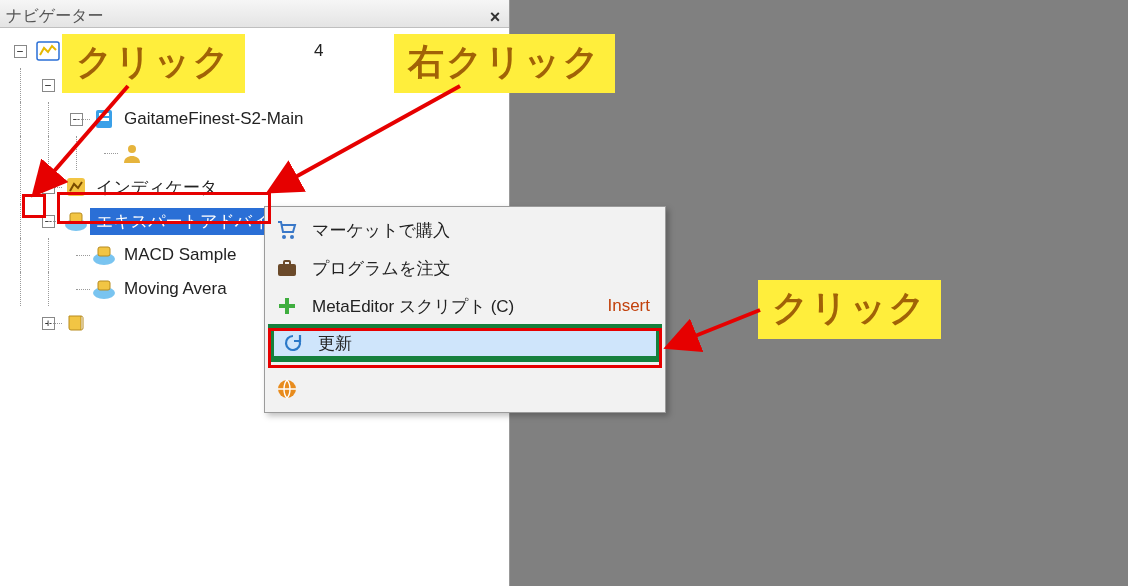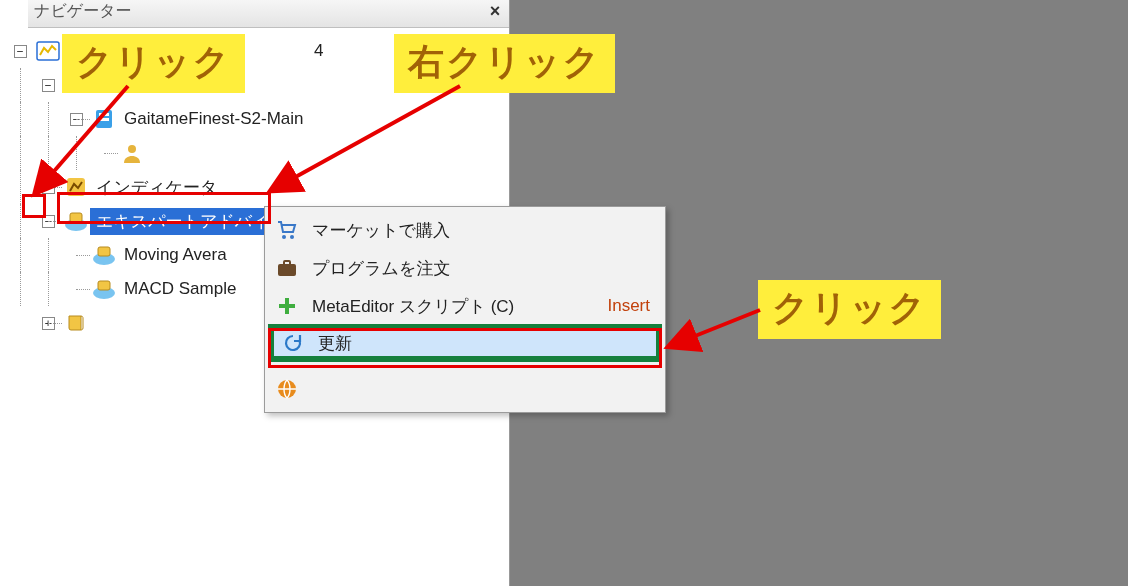--- a/index.html
+++ b/index.html
@@ -17,25 +17,24 @@
     position: absolute;
     left: 0; top: 0;
     width: 510px; height: 586px;
     background: #fff;
     border-right: 1px solid #999;
   }
   .panel-titlebar {
     height: 28px;
     background: linear-gradient(#f6f6f6, #e4e4e4);
     border-bottom: 1px solid #bfbfbf;
-    display: flex; align-items: flex-start;
+    display: flex; align-items: flex-end;
     padding: 1px 4px 0 6px;
     color: #555;
     font-size: 16px;
-    margin-left: 28px;
   }
   .panel-titlebar .title { flex: 1; }
   .panel-close {
     width: 20px; height: 20px;
     display: flex; align-items: center; justify-content: center;
     color: #333; font-size: 18px; font-weight: bold;
     cursor: pointer;
   }
   .tree {
     padding: 6px 0 0 6px;
@@ -240,34 +239,34 @@
     <div class="tree-row">
       <div class="tw vline"></div>
       <div class="tw vline"></div>
       <div class="tw hline"></div>
       <div class="icon-box">
         <svg width="24" height="22" viewBox="0 0 24 22">
             <ellipse cx="12" cy="15" rx="11" ry="6" fill="#79c4f0"></ellipse>
             <rect x="6" y="3" width="12" height="9" rx="2" fill="#f2c544" stroke="#b78b1e"></rect>
           </svg>
       </div>
-      <span class="label">Moving Avera</span>
+      <span class="label">MACD Sample</span>
     </div>
 
     <div class="tree-row">
       <div class="tw vline"></div>
       <div class="tw vline"></div>
       <div class="tw hline"></div>
       <div class="icon-box">
         <svg width="24" height="22" viewBox="0 0 24 22">
             <ellipse cx="12" cy="15" rx="11" ry="6" fill="#79c4f0"></ellipse>
             <rect x="6" y="3" width="12" height="9" rx="2" fill="#f2c544" stroke="#b78b1e"></rect>
           </svg>
       </div>
-      <span class="label">MACD Sample</span>
+      <span class="label">Moving Avera</span>
     </div>
 
     <div class="tree-row">
       <div class="tw"></div>
       <div class="tw hline">
           <div class="expander">+</div>
         </div>
       <div class="icon-box">
         <svg width="22" height="22" viewBox="0 0 22 22">
             <path d="M4 4h12v14H6a2 2 0 0 1-2-2z" fill="#f2c544" stroke="#b78b1e"></path>

